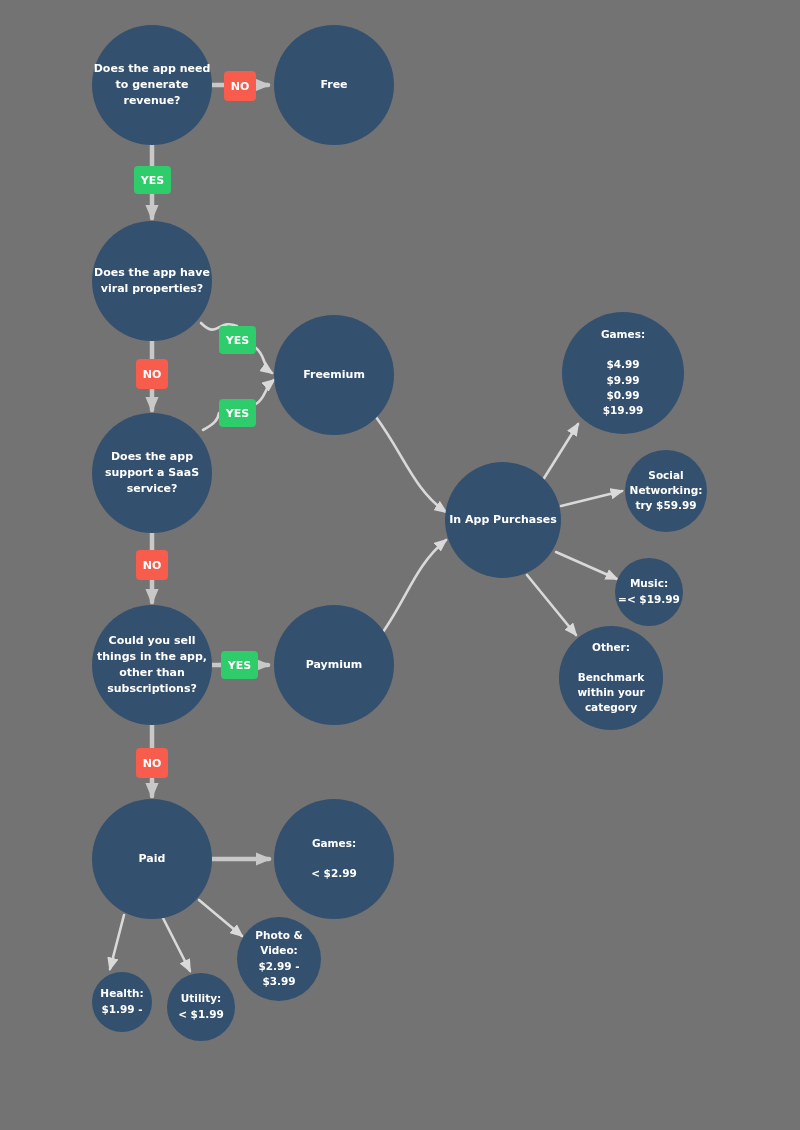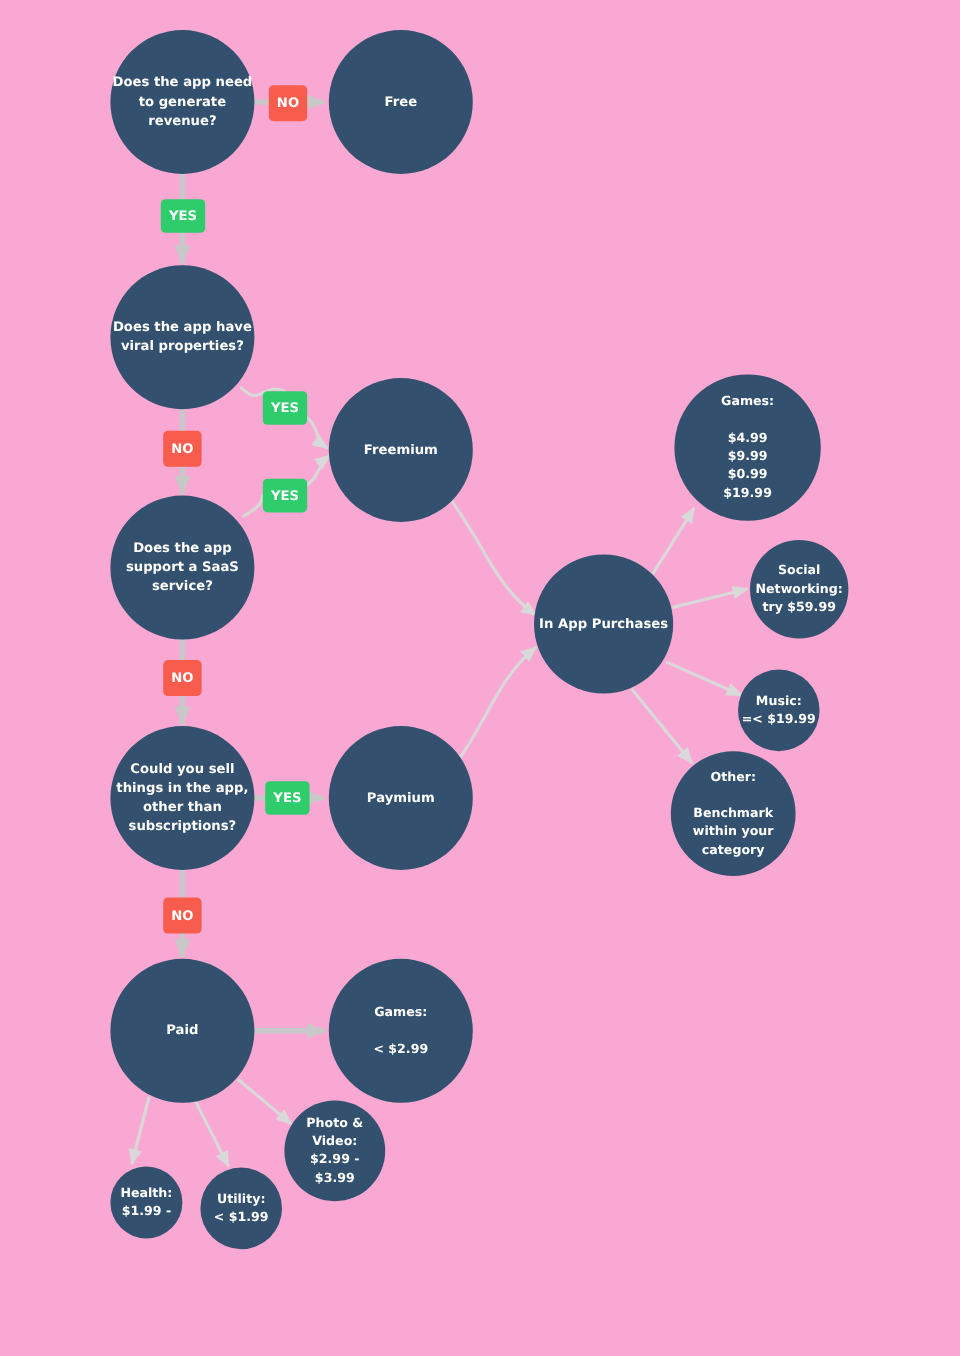--- a/index.html
+++ b/index.html
@@ -11,21 +11,21 @@
   body {
     width: 800px;
     height: 1130px;
     overflow: hidden;
     font-family: "DejaVu Sans", "Liberation Sans", sans-serif;
   }
   #chart-root {
     position: relative;
     width: 800px;
     height: 1130px;
-    background: #f9a8d4;
+    background: #737373;
   }
   svg#flow-svg {
     position: absolute;
     top: 0;
     left: 0;
     width: 800px;
     height: 1130px;
     display: block;
   }
   .node-circle {

